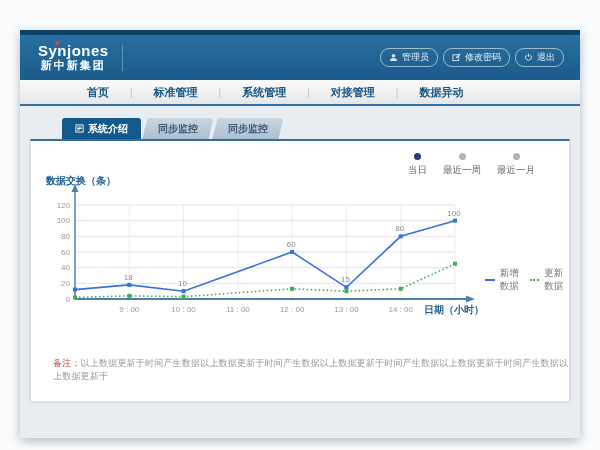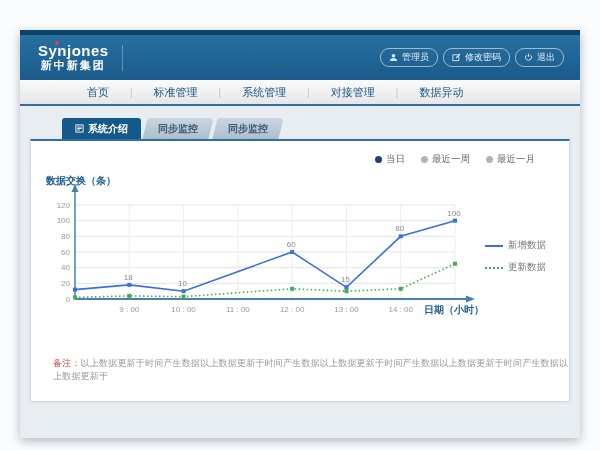--- a/index.html
+++ b/index.html
@@ -19,41 +19,41 @@
     border-radius: 50%; left: 17px; top: -2px; }
   .logo-company { font-size: 11px; font-weight: bold; letter-spacing: 2px; }
   .header-divider { width: 1px; height: 26px; background: rgba(255,255,255,.3); margin: 0 13px; }
   .app-title { font-size: 15px; letter-spacing: 1px; }
   .header-actions { margin-left: auto; display: flex; gap: 5px; margin-right: 6px; }
   .hbtn { display: flex; align-items: center; gap: 4px; border: 1px solid rgba(255,255,255,.55);
     border-radius: 9px; padding: 2px 8px; font-size: 9px; color: #e9f1f8; cursor: pointer; justify-content: flex-end; }
   .hbtn svg { width: 9px; height: 9px; color: #d9e7f2; }
   .nav { height: 26px; background: linear-gradient(#fbfbfb, #e6e6e6);
     border-bottom: 2px solid #2f6fa3; display: flex; align-items: center; padding-left: 46px; }
-  .nav-item { font-size: 11px; font-weight: normal; color: #175685; padding: 0 21px; cursor: pointer; }
+  .nav-item { font-size: 11px; font-weight: bold; color: #175685; padding: 0 21px; cursor: pointer; }
   .nav-sep { color: #c3c3c3; font-size: 10px; }
   .content { flex: 1; padding: 12px 10px 0; position: relative; }
   .tabs { display: flex; align-items: flex-end; height: 21px; margin-left: 4px; padding-left: 28px; }
   .tab { height: 21px; display: flex; align-items: center; gap: 4px; padding: 0 13px;
     font-size: 10px; font-weight: bold; border-radius: 3px 3px 0 0; cursor: pointer; }
   .tab.active { background: #15588a; color: #fff; }
   .tab.inactive { background: linear-gradient(#cad5df, #aebfcd); color: #3d5d79;
     margin-left: 4px; transform: skewX(-14deg); border-radius: 2px 4px 0 0; }
   .tab.inactive > span { display: inline-block; transform: skewX(14deg); }
   .tab svg { width: 9px; height: 9px; color: #fff; }
   .panel { background: #fff; border-top: 2px solid #2f6fa3; height: 262px; position: relative;
     border-left: 1px solid #d3dde5; border-right: 1px solid #d3dde5;
     box-shadow: 0 1px 3px rgba(0,0,0,.12); }
   .radio-row { position: absolute; top: 12px; right: 34px; display: flex; gap: 16px; align-items: center; }
-  .radio { display: flex; align-items: center; gap: 4px; font-size: 9.5px; color: #666; cursor: pointer; }
+  .radio { display: flex; align-items: center; gap: 4px; font-size: 9.5px; color: #666; cursor: pointer; flex-direction: column; }
   .dot { width: 7px; height: 7px; border-radius: 50%; background: #b3b3b3; }
   .dot.sel { background: #1f3f77; }
   .y-title { position: absolute; top: 33px; left: 15px; font-size: 10px; font-weight: bold; color: #1d5f92; }
   .chart-row { display: flex; padding: 40px 0 0 4px; }
-  .legend { width: 80px; padding-top: 58px; display: flex; flex-direction: column; gap: 9px; }
+  .legend { width: 80px; padding-top: 58px; display: flex; flex-direction: row; gap: 9px; }
   .legend-item { display: flex; align-items: center; gap: 5px; font-size: 9.5px; color: #777; }
   .swatch { width: 18px; height: 0; border-top: 2px solid; }
   .swatch.dotted { border-top-style: dotted; }
   .note { position: absolute; left: 22px; top: 216px; font-size: 9px; color: #999; letter-spacing: .2px; }
   .note-prefix { color: #d04040; }
   svg.chart text.tick { font-size: 8px; fill: #999; }
   svg.chart text.dlabel { font-size: 8px; fill: #8a8a8a; }
   svg.chart text.axis-x-title { font-size: 10px; font-weight: bold; fill: #1d5f92; }
 </style>
 </head>

